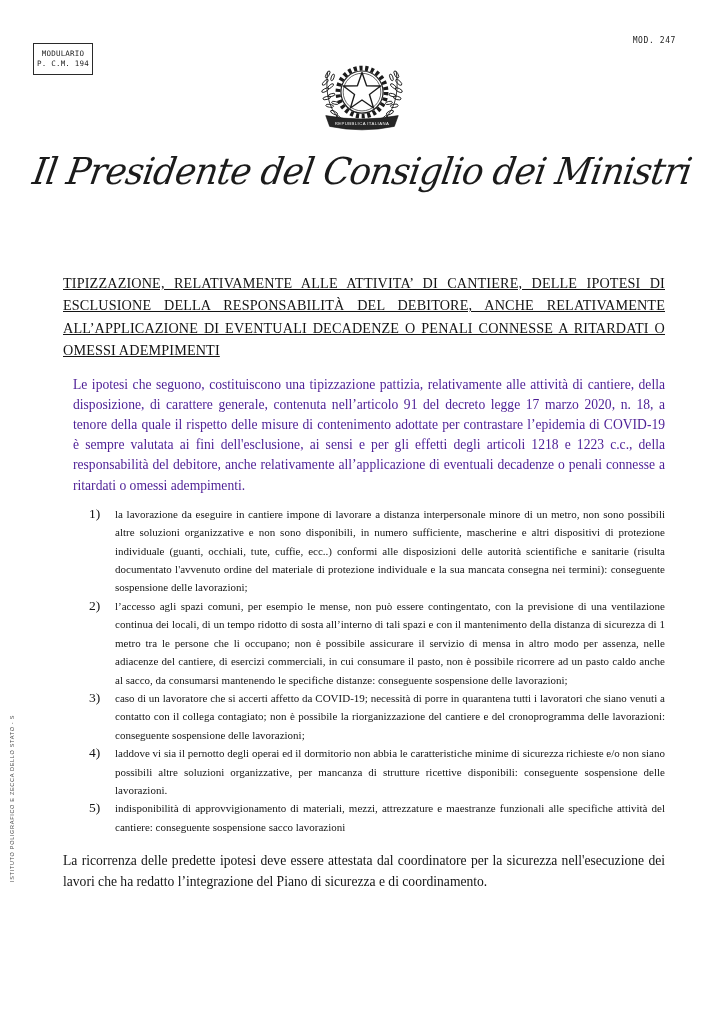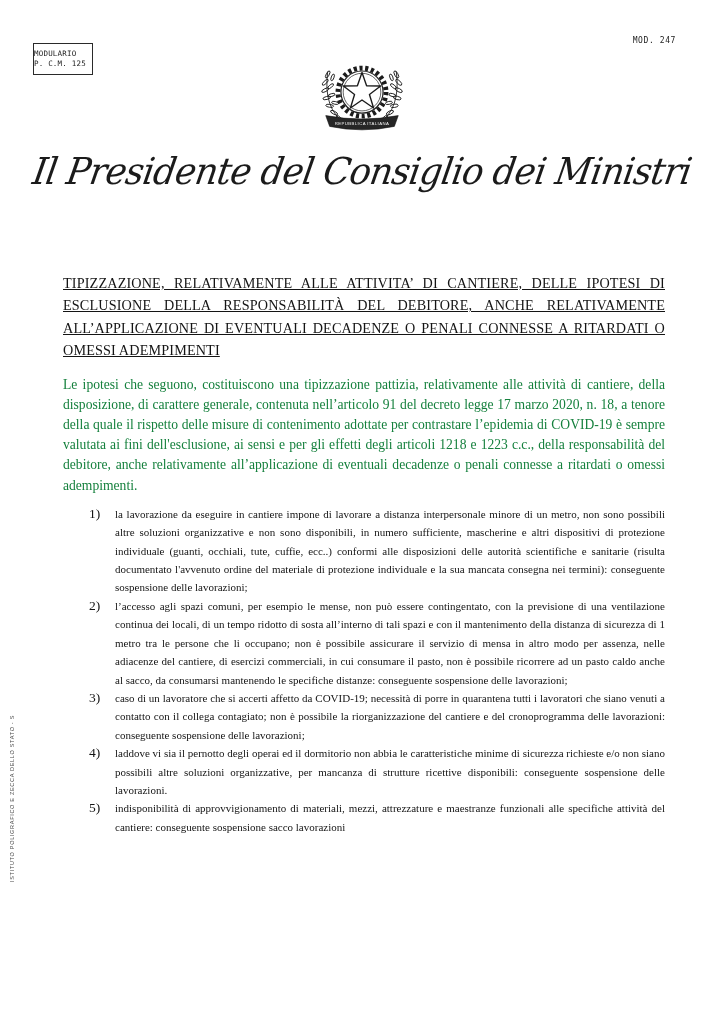--- a/index.html
+++ b/index.html
@@ -5,21 +5,21 @@
   html,body{margin:0;padding:0;background:#e8e8e8;}
   .page{
     position:relative;width:724px;height:1024px;margin:0 auto;
     background:#ffffff;overflow:hidden;
     font-family:"Liberation Serif",serif;color:#151515;
   }
   
   .modulario-box{
     position:absolute;left:33px;top:43px;width:58px;height:30px;
     border:1px solid #2a2a2a;display:flex;flex-direction:column;
-    align-items:flex-start;justify-content:center;
+    align-items:center;justify-content:center;
     font-family:"DejaVu Sans Mono",monospace;font-size:7.5px;line-height:10px;
     letter-spacing:0.2px;color:#1d1d1d;text-align:center;
   }
   
   .mod-number{
     position:absolute;right:48px;top:36px;
     font-family:"DejaVu Sans Mono",monospace;font-size:8px;
     letter-spacing:0.6px;color:#1d1d1d;
   }
   
@@ -32,22 +32,22 @@
     letter-spacing:-1px;color:#1b1b1b;white-space:nowrap;
     transform:skewX(-9deg) scaleX(0.96);
   }
   
   .content{position:absolute;left:63px;top:272px;width:602px;}
   .doc-title{
     margin:0;font-size:14.2px;font-weight:400;line-height:22.4px;
     letter-spacing:0.15px;text-align:justify;color:#141414;text-decoration:underline;
   }
   .intro{
-    margin:13px 0 0 0;font-size:13.6px;line-height:20.2px;
-    text-align:justify;color:#15803d;
+    margin:13px 0 0 10px;font-size:13.6px;line-height:20.2px;
+    text-align:justify;color:#4c1d95;
   }
   ol.items{margin:9px 0 0 0;padding:0;list-style:none;}
   ol.items li{display:flex;align-items:flex-start;}
   ol.items .num{
     flex:0 0 26px;text-align:left;padding-left:26px;
     font-size:13.5px;line-height:18.4px;color:#141414;
   }
   ol.items .itext{
     flex:1;font-size:11px;line-height:18.4px;
     text-align:justify;color:#141414;
@@ -64,21 +64,21 @@
     letter-spacing:0.7px;color:#4a4a4a;white-space:nowrap;width:182px;
   }
 </style>
 </head>
 <body>
 
 <div class="page">
 
   <div class="modulario-box">
     <span>MODULARIO</span>
-    <span>P. C.M. 125</span>
+    <span>P. C.M. 194</span>
   </div>
 
   <div class="mod-number">MOD. 247</div>
 
   <svg class="emblem" width="98" height="80" viewBox="0 0 100 80">
 
     <g stroke="#1c1c1c" stroke-width="0.9" fill="none">
       <path d="M33,67 Q10,52 15,14"></path>
       <ellipse cx="15" cy="17" rx="4" ry="1.5" transform="rotate(-62 15 17)"></ellipse>
       <ellipse cx="12.5" cy="25" rx="4" ry="1.5" transform="rotate(-45 12.5 25)"></ellipse>
@@ -142,17 +142,18 @@
       <li>
         <span class="num">4)</span>
         <span class="itext">laddove vi sia il pernotto degli operai ed il dormitorio non abbia le caratteristiche minime di sicurezza richieste e/o non siano possibili altre soluzioni organizzative, per mancanza di strutture ricettive disponibili: conseguente sospensione delle lavorazioni.</span>
       </li>
       <li>
         <span class="num">5)</span>
         <span class="itext">indisponibilità di approvvigionamento di materiali, mezzi, attrezzature e maestranze funzionali alle specifiche attività del cantiere: conseguente sospensione sacco lavorazioni</span>
       </li>
     </ol>
 
+    <p class="closing">La ricorrenza delle predette ipotesi deve essere attestata dal coordinatore per la sicurezza nell'esecuzione dei lavori che ha redatto l’integrazione del Piano di sicurezza e di coordinamento.</p>
   </div>
 
   <div class="side-text">ISTITUTO POLIGRAFICO E ZECCA DELLO STATO - S</div>
 
 </div>
 
 </body></html>

